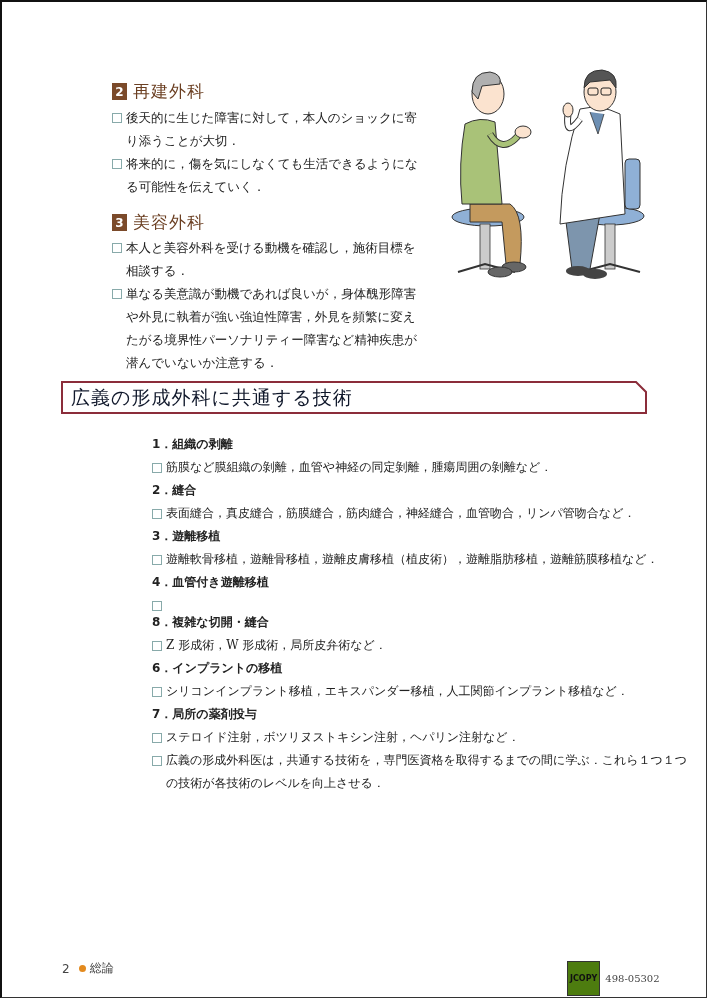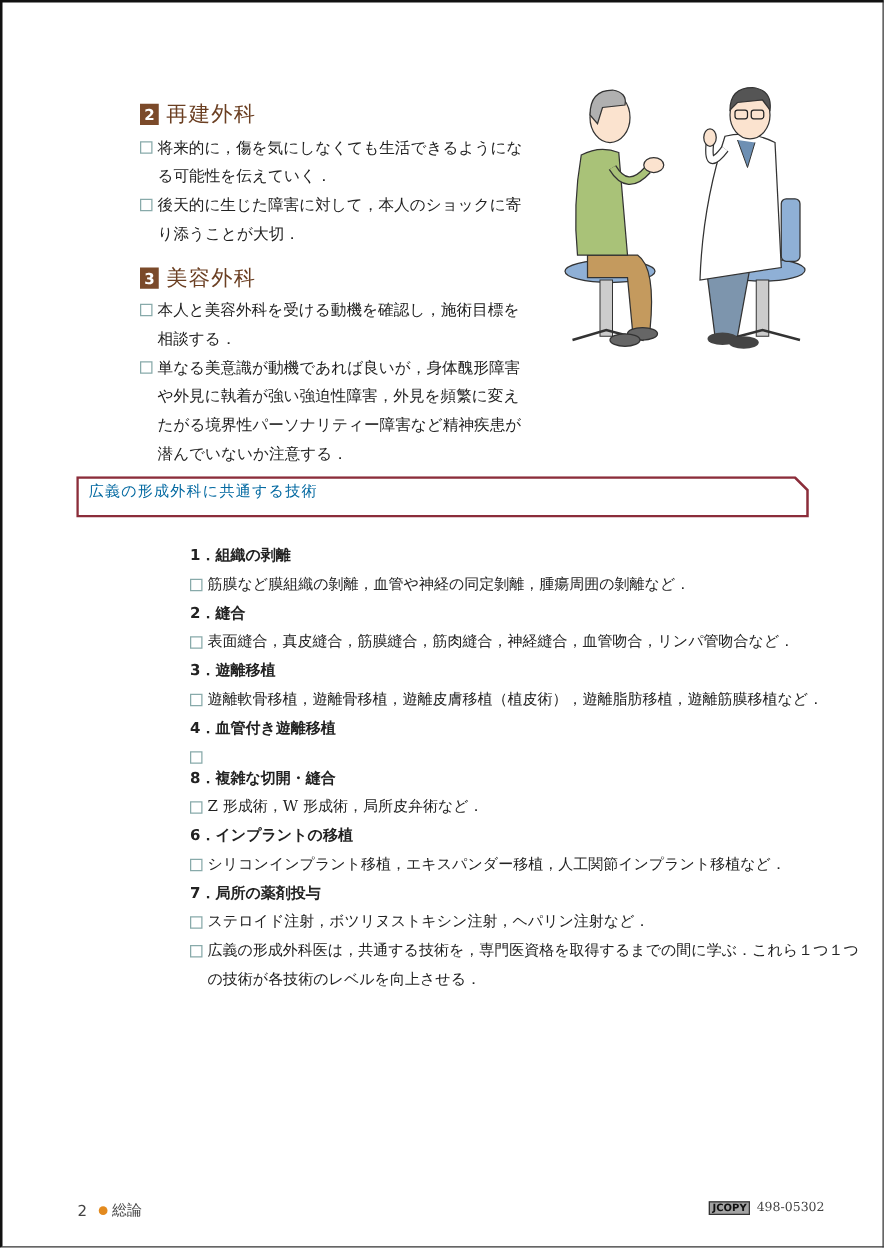--- a/index.html
+++ b/index.html
@@ -25,47 +25,47 @@
     flex: 0 0 auto; width: 8px; height: 8px; border: 1px solid #8aa; margin: 7px 4px 0 0;
   }
   .btext { flex: 1; }
   .illus { position: absolute; left: 440px; top: 64px; width: 215px; height: 220px; }
   .big-head {
     position: absolute; left: 61px; top: 381px; width: 585px; height: 32px;
   }
   .big-head svg { position: absolute; left: 0; top: 0; }
   .big-head-text {
     position: absolute; left: 10px; top: 4px; font-family: "DejaVu Sans", sans-serif;
-    font-size: 12px; color: #0369a1; letter-spacing: 1px;
+    font-size: 19px; color: #0f172a; letter-spacing: 1px;
   }
   .tech { position: absolute; left: 112px; top: 433px; width: 540px; margin-left: 40px; }
   .tech-h { font-family: "DejaVu Sans", sans-serif; font-size: 12px; font-weight: bold; height: 23px; line-height: 23px; color: #222; }
   .tech-b { font-size: 12px; line-height: 23px; display: flex; }
   .footer-left { position: absolute; left: 62px; top: 960px; display: flex; align-items: center; gap: 9px; font-family: "DejaVu Sans", sans-serif; font-size: 12px; color: #444; }
   .dot { width: 7px; height: 7px; border-radius: 50%; background: #e38a1e; }
   .footer-right { position: absolute; left: 567px; top: 961px; display: flex; align-items: center; gap: 5px; font-size: 10px; color: #444; }
-  .jcopy { border: 1px solid #333; font-family: "DejaVu Sans", sans-serif; font-weight: bold; font-size: 8px; padding: 0 2px; background: #a3a3a3; color: #111; }
+  .jcopy { border: 1px solid #333; font-family: "DejaVu Sans", sans-serif; font-weight: bold; font-size: 8px; padding: 12px 2px; background: #4d7c0f; color: #111; }
 </style>
 </head>
 <body>
 
 <div class="page-frame"></div>
 
 <div class="sec-head" style="top:80px;">
   <span class="sec-num">2</span>
   <span class="sec-title">再建外科</span>
 </div>
 <div class="bullets" style="top:106px;">
   <div class="bullet">
     <span class="box"></span>
-    <span class="btext">将来的に，傷を気にしなくても生活できるようになる可能性を伝えていく．</span>
+    <span class="btext">後天的に生じた障害に対して，本人のショックに寄り添うことが大切．</span>
   </div>
   <div class="bullet">
     <span class="box"></span>
-    <span class="btext">後天的に生じた障害に対して，本人のショックに寄り添うことが大切．</span>
+    <span class="btext">将来的に，傷を気にしなくても生活できるようになる可能性を伝えていく．</span>
   </div>
 </div>
 
 <div class="sec-head" style="top:211px;">
   <span class="sec-num">3</span>
   <span class="sec-title">美容外科</span>
 </div>
 <div class="bullets" style="top:236px;">
   <div class="bullet">
     <span class="box"></span>

